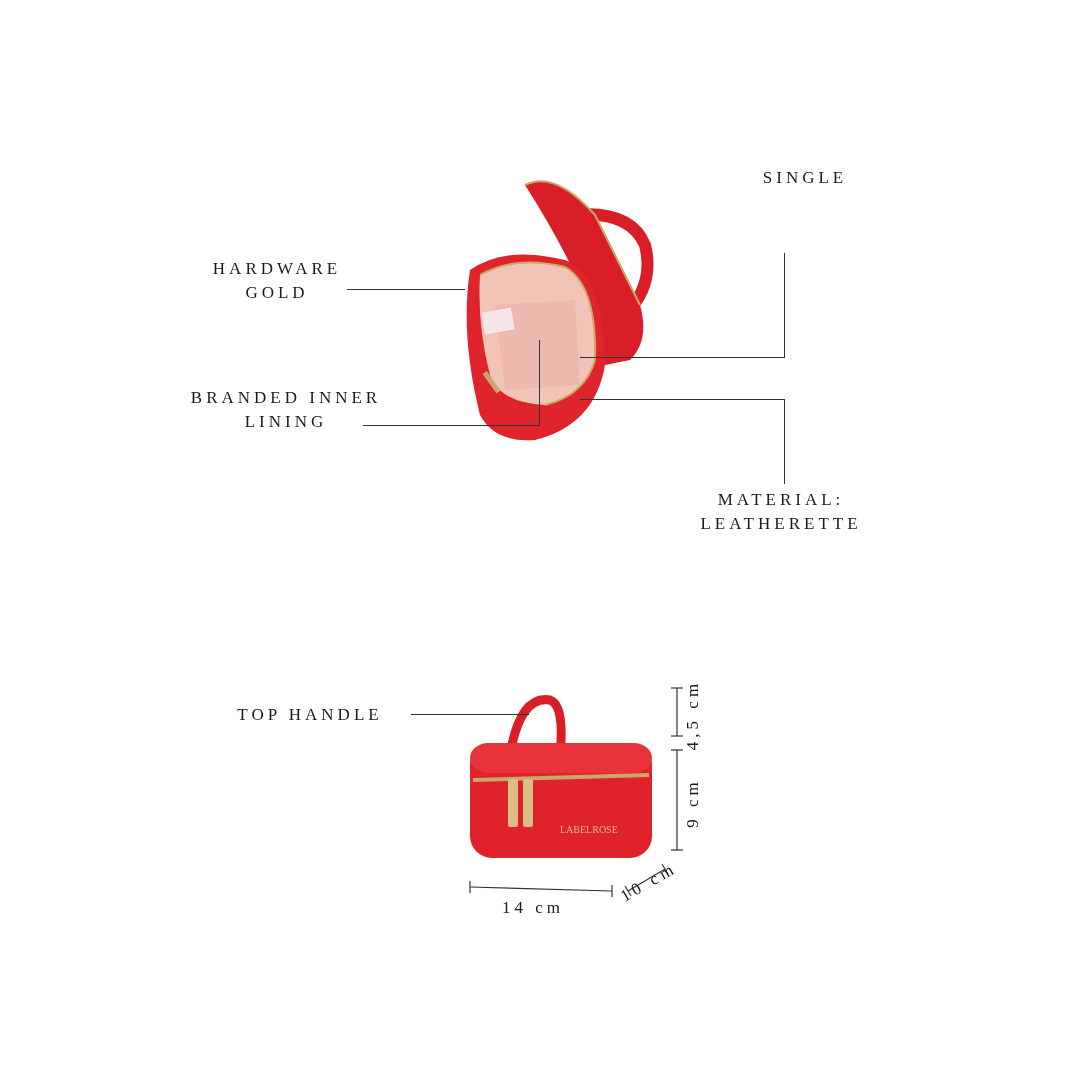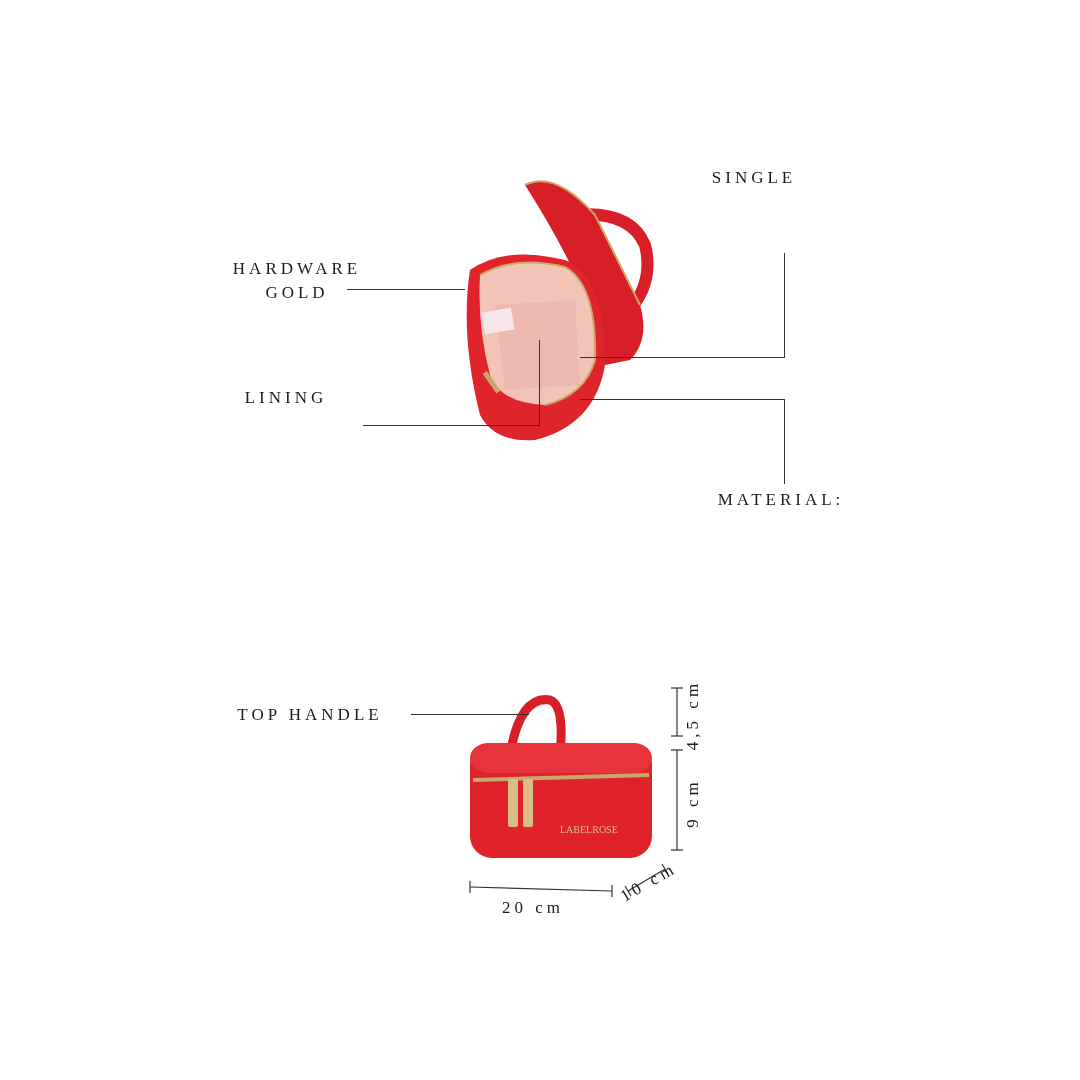--- a/index.html
+++ b/index.html
@@ -41,40 +41,42 @@
   <rect x="5" y="48" width="182" height="30" rx="18" fill="#e8333a"></rect>
 
   <path d="M8 85 L184 80" stroke="#c9a86a" stroke-width="4"></path>
 
   <rect x="43" y="84" width="10" height="48" rx="2" fill="#d9be85"></rect>
   <rect x="58" y="84" width="10" height="48" rx="2" fill="#d9be85"></rect>
 
   <text x="95" y="138" font-family="Liberation Serif, serif" font-size="10" fill="#d9be85">LABELROSE</text>
 </svg>
 
-<div class="label" style="left:614px;top:166px;width:280px;">
+<div class="label" style="left:665px;top:166px;width:280px;">
   <span>SINGLE</span>
 </div>
 <div class="line v" style="left:784px;top:253px;height:104px;"></div>
 <div class="line h" style="left:580px;top:357px;width:205px;"></div>
 
-<div class="label" style="left:212px;top:257px;width:170px;">
+<div class="label" style="left:192px;top:257px;width:170px;">
   <span>HARDWARE</span>
   <span>GOLD</span>
 </div>
 <div class="line h" style="left:347px;top:289px;width:118px;"></div>
 
 <div class="label" style="left:170px;top:386px;width:232px;">
+  <span>BRANDED INNER</span>
   <span>LINING</span>
 </div>
 <div class="line h" style="left:363px;top:425px;width:177px;"></div>
 <div class="line v" style="left:539px;top:340px;height:86px;"></div>
 
 <div class="label" style="left:676px;top:488px;width:210px;">
   <span>MATERIAL:</span>
+  <span>LEATHERETTE</span>
 </div>
 <div class="line h" style="left:580px;top:399px;width:205px;"></div>
 <div class="line v" style="left:784px;top:399px;height:85px;"></div>
 
 <div class="label" style="left:220px;top:703px;width:180px;">
   <span>TOP HANDLE</span>
 </div>
 <div class="line h" style="left:411px;top:714px;width:118px;"></div>
 
 <svg class="product" style="left:460px;top:670px;" width="240" height="240" viewBox="0 0 240 240">
@@ -93,14 +95,14 @@
     <line x1="152" y1="215" x2="152" y2="227"></line>
 
     <line x1="168" y1="221" x2="205" y2="199"></line>
     <line x1="165" y1="216" x2="171" y2="226"></line>
     <line x1="202" y1="194" x2="208" y2="204"></line>
   </g>
 </svg>
 
 <div class="dim" style="left:653px;top:705px;transform:rotate(-90deg);transform-origin:center;width:80px;text-align:center;">4,5 cm</div>
 <div class="dim" style="left:653px;top:793px;transform:rotate(-90deg);transform-origin:center;width:80px;text-align:center;">9 cm</div>
-<div class="dim" style="left:502px;top:898px;">20 cm</div>
+<div class="dim" style="left:502px;top:898px;">14 cm</div>
 <div class="dim" style="left:622px;top:888px;transform:rotate(-30deg);transform-origin:left center;">10 cm</div>
 
 </body></html>

